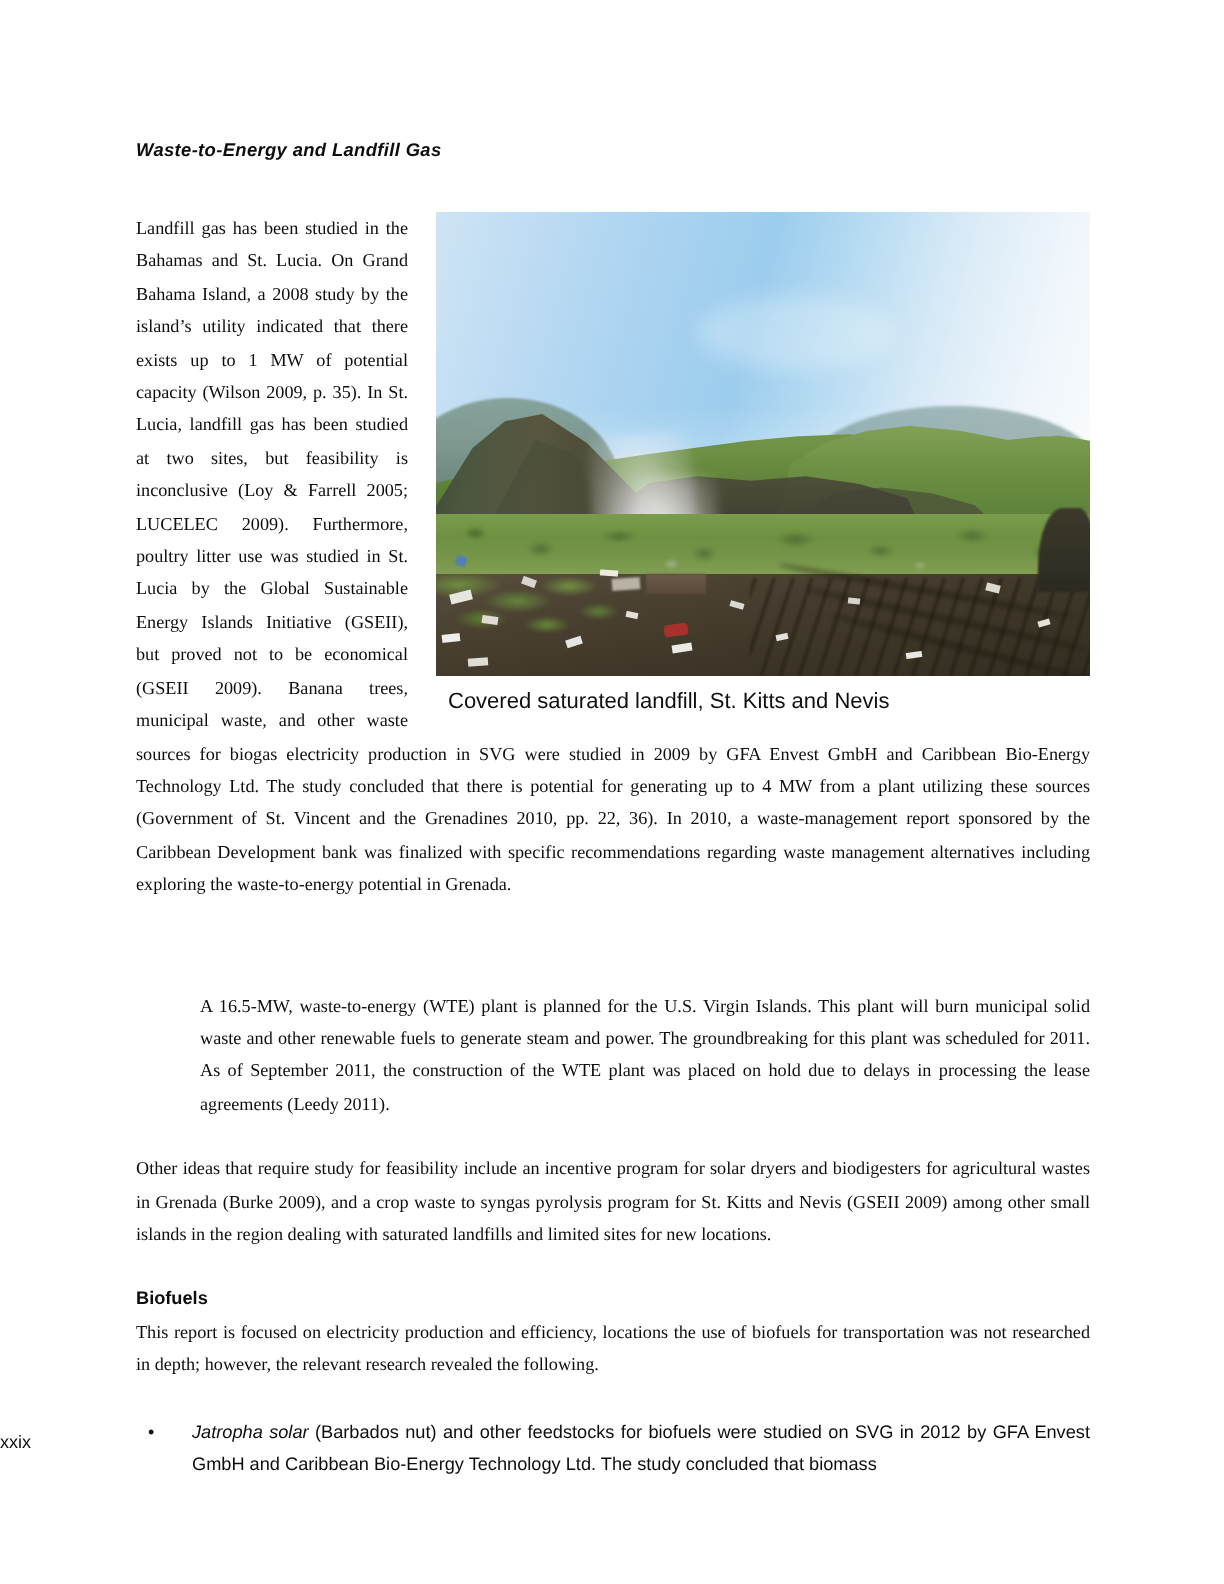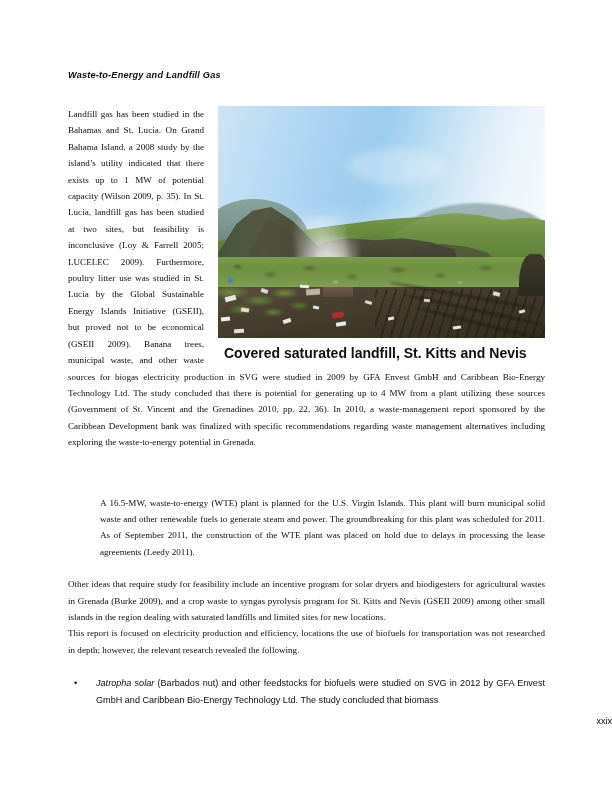--- a/index.html
+++ b/index.html
@@ -322,22 +322,22 @@
     position: absolute;
     right: -1%; top: 64%;
     width: 9%; height: 18%;
     background: linear-gradient(180deg, #3d3a2c 0%, #2c2a20 100%);
     border-radius: 42% 30% 0 0 / 70% 60% 0 0;
     filter: blur(0.6px);
   }
 
   .caption {
     margin-top: 6px;
-    font-size: 14px;
-    font-weight: bold;
+    font-size: 11px;
+    font-weight: normal;
     color: #0f0f0f;
     line-height: 1.3;
     padding-left: 6px;
   }
 
   
   p.body {
     margin: 0;
     font-size: 9.1px;
     line-height: 16.4px;
@@ -379,21 +379,21 @@
     font-size: 9px;
   }
 
   i { font-style: italic; }
 
   .folio {
     position: absolute;
     left: 0;
     top: 716px;
     width: 612px;
-    text-align: right;
+    text-align: left;
     font-size: 9px;
     color: #0d0d0d;
   }
 
   .clearfix::after { content: ""; display: block; clear: both; }
 </style>
 </head>
 <body>
 
 <div class="page">
@@ -458,20 +458,21 @@
       </div>
       <figcaption class="caption">Covered saturated landfill, St. Kitts and Nevis</figcaption>
     </figure>
 
     <p class="body">Landfill gas has been studied in the Bahamas and St. Lucia. On Grand Bahama Island, a 2008 study by the island’s utility indicated that there exists up to 1 MW of potential capacity (Wilson 2009, p. 35). In St. Lucia, landfill gas has been studied at two sites, but feasibility is inconclusive (Loy &amp; Farrell 2005; LUCELEC 2009). Furthermore, poultry litter use was studied in St. Lucia by the Global Sustainable Energy Islands Initiative (GSEII), but proved not to be economical (GSEII 2009). Banana trees, municipal waste, and other waste sources for biogas electricity production in SVG were studied in 2009 by GFA Envest GmbH and Caribbean Bio-Energy Technology Ltd. The study concluded that there is potential for generating up to 4 MW from a plant utilizing these sources (Government of St. Vincent and the Grenadines 2010, pp. 22, 36). In 2010, a waste-management report sponsored by the Caribbean Development bank was finalized with specific recommendations regarding waste management alternatives including exploring the waste-to-energy potential in Grenada.</p>
 
     <p class="body gap-lg">A 16.5-MW, waste-to-energy (WTE) plant is planned for the U.S. Virgin Islands. This plant will burn municipal solid waste and other renewable fuels to generate steam and power. The groundbreaking for this plant was scheduled for 2011. As of September 2011, the construction of the WTE plant was placed on hold due to delays in processing the lease agreements (Leedy 2011).</p>
 
     <p class="body gap-md">Other ideas that require study for feasibility include an incentive program for solar dryers and biodigesters for agricultural wastes in Grenada (Burke 2009), and a crop waste to syngas pyrolysis program for St. Kitts and Nevis (GSEII 2009) among other small islands in the region dealing with saturated landfills and limited sites for new locations.</p>
 
+    <h2 class="sub">Biofuels</h2>
 
     <p class="body">This report is focused on electricity production and efficiency, locations the use of biofuels for transportation was not researched in depth; however, the relevant research revealed the following.</p>
 
     <ul class="bullets">
       <li><i>Jatropha solar</i><span> (Barbados nut) and other feedstocks for biofuels were studied on SVG in 2012 by GFA Envest GmbH and Caribbean Bio-Energy Technology Ltd. The study concluded that biomass</span></li>
     </ul>
 
   </div>
 
   <div class="folio">xxix</div>

